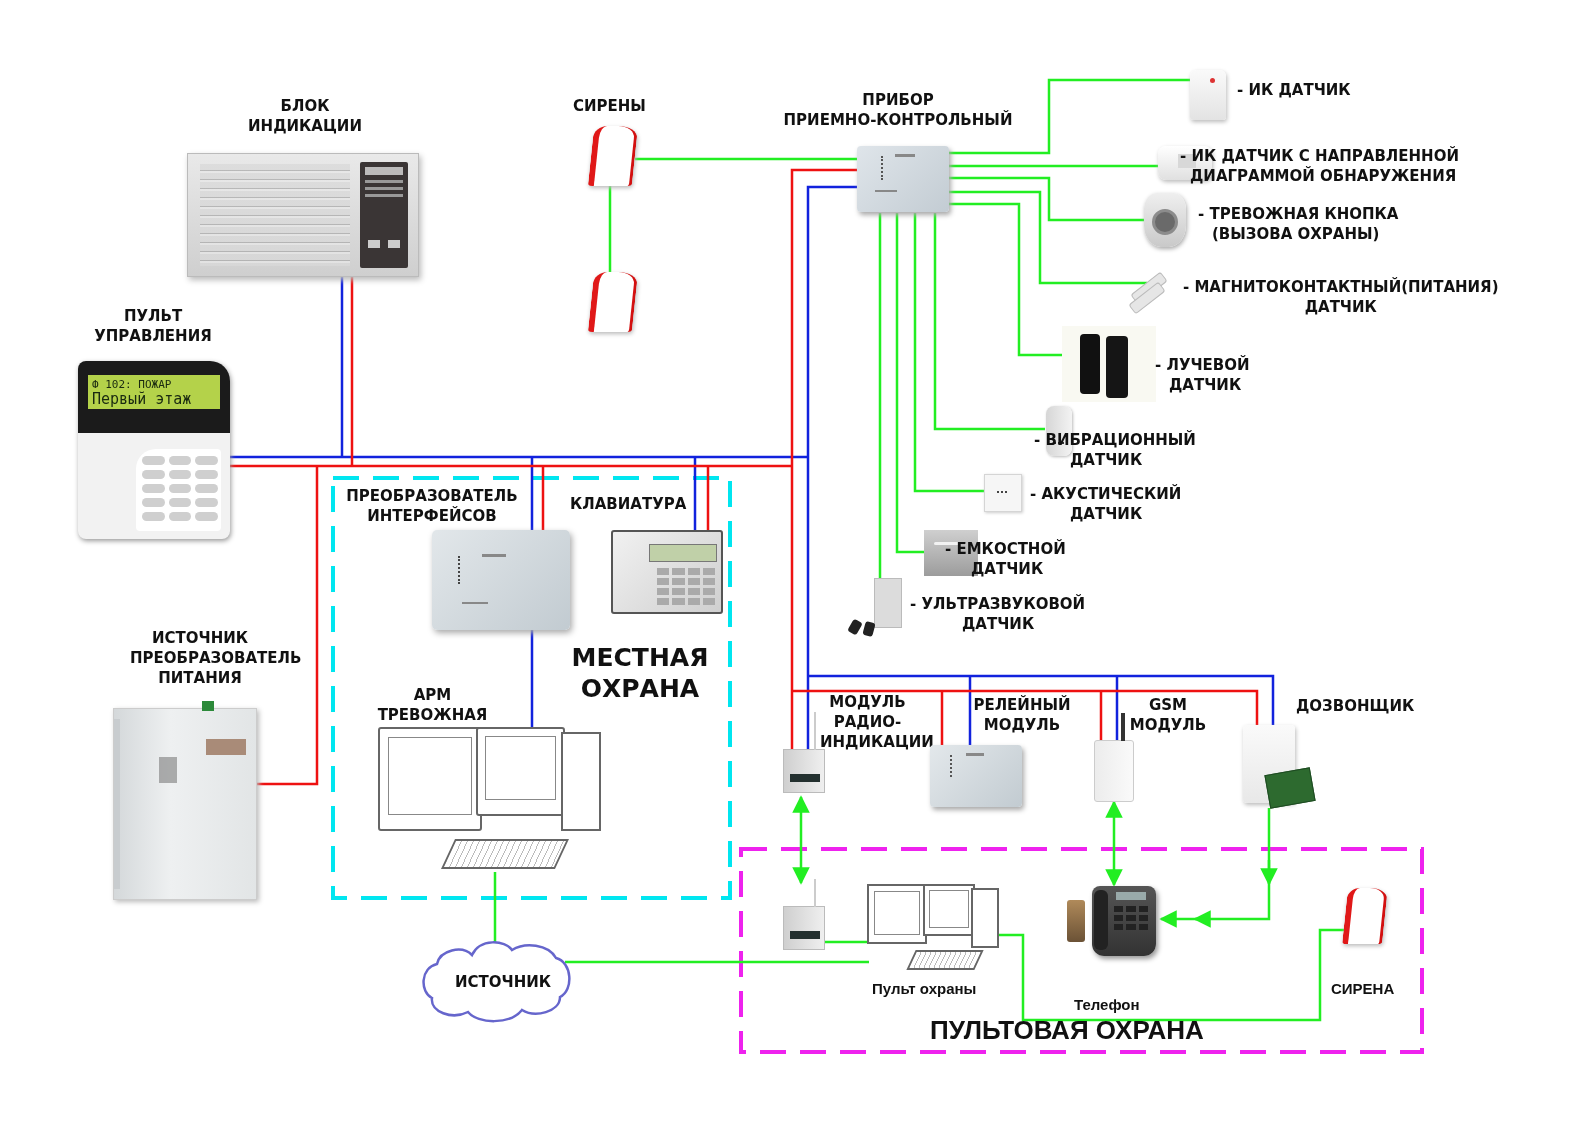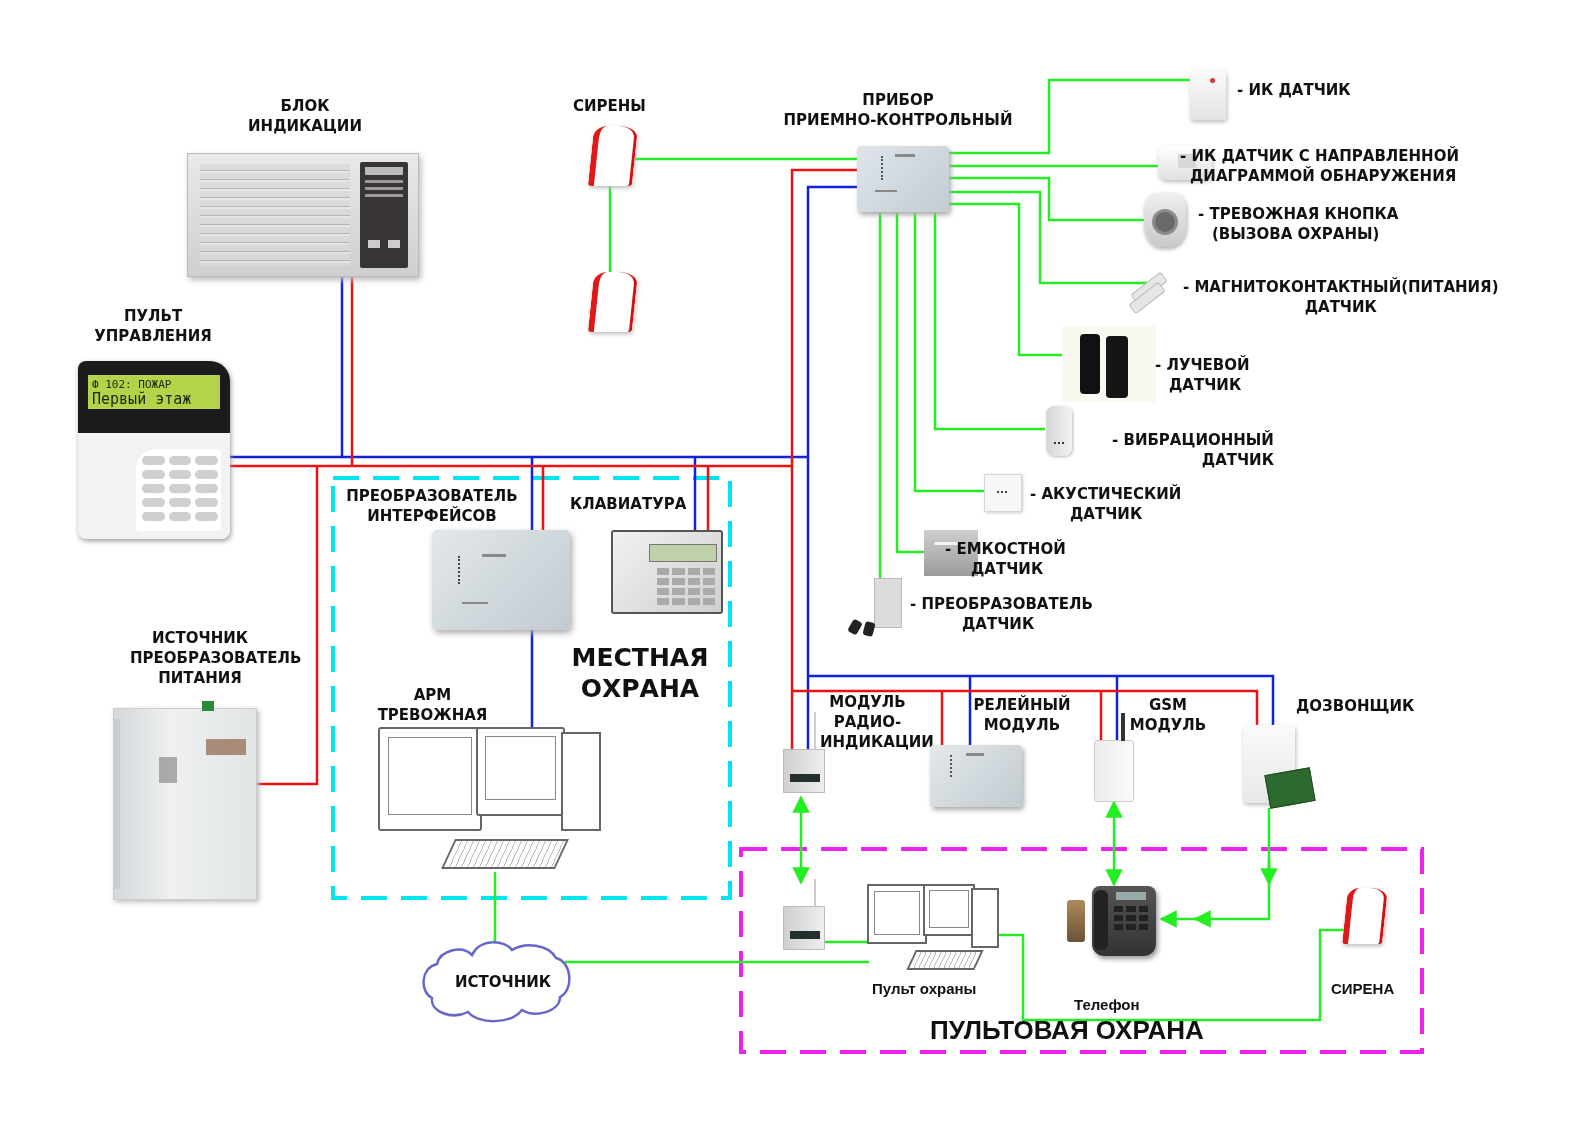--- a/index.html
+++ b/index.html
@@ -194,21 +194,21 @@
   <div style="position:absolute;left:44px;top:10px;width:22px;height:62px;background:#151515;border-radius:4px;"></div>
 </div>
 <div class="lbl" style="left:1155px;top:355px;">
   <div>- ЛУЧЕВОЙ</div>
   <div style="padding-left:14px;">ДАТЧИК</div>
 </div>
 
 <div class="dev" style="left:1046px;top:406px;width:26px;height:50px;background:linear-gradient(90deg,#d6d6d6,#f3f3f3);border-radius:8px;box-shadow:1px 1px 3px #bbb;">
   <div style="position:absolute;left:8px;top:36px;width:10px;height:2px;border-top:2px dotted #333;"></div>
 </div>
-<div class="lbl" style="left:1112px;top:430px;text-align:right;">
+<div class="lbl" style="left:1034px;top:430px;">
   <div>- ВИБРАЦИОННЫЙ</div>
   <div style="padding-left:36px;">ДАТЧИК</div>
 </div>
 
 <div class="dev" style="left:984px;top:474px;width:36px;height:36px;background:#f6f6f6;border:1px solid #d5d5d5;box-shadow:1px 1px 3px #ccc;">
   <div style="position:absolute;left:12px;top:16px;width:10px;border-top:2px dotted #444;"></div>
 </div>
 <div class="lbl" style="left:1030px;top:484px;">
   <div>- АКУСТИЧЕСКИЙ</div>
   <div style="padding-left:40px;">ДАТЧИК</div>
@@ -221,21 +221,21 @@
   <div>- ЕМКОСТНОЙ</div>
   <div style="padding-left:26px;">ДАТЧИК</div>
 </div>
 
 <div class="dev" style="left:848px;top:578px;width:56px;height:60px;">
   <div style="position:absolute;left:26px;top:0;width:26px;height:48px;background:#dcdcdc;border:1px solid #bbb;"></div>
   <div style="position:absolute;left:2px;top:42px;width:10px;height:14px;background:#222;border-radius:3px;transform:rotate(30deg);"></div>
   <div style="position:absolute;left:16px;top:44px;width:10px;height:14px;background:#222;border-radius:3px;transform:rotate(15deg);"></div>
 </div>
 <div class="lbl" style="left:910px;top:594px;">
-  <div>- ПРЕОБРАЗОВАТЕЛЬ</div>
+  <div>- УЛЬТРАЗВУКОВОЙ</div>
   <div style="padding-left:52px;">ДАТЧИК</div>
 </div>
 
 <div class="lbl c" style="left:342px;top:486px;width:180px;">
   <div>ПРЕОБРАЗОВАТЕЛЬ</div>
   <div>ИНТЕРФЕЙСОВ</div>
 </div>
 <div class="dev" style="left:432px;top:530px;width:138px;height:100px;background:linear-gradient(135deg,#e2e7ea,#c2cbd1);border-radius:5px;box-shadow:2px 3px 6px #aaa;">
   <div style="position:absolute;left:26px;top:26px;width:2px;height:28px;border-left:2px dotted #444;"></div>
   <div style="position:absolute;left:50px;top:24px;width:24px;height:3px;background:#888;"></div>

